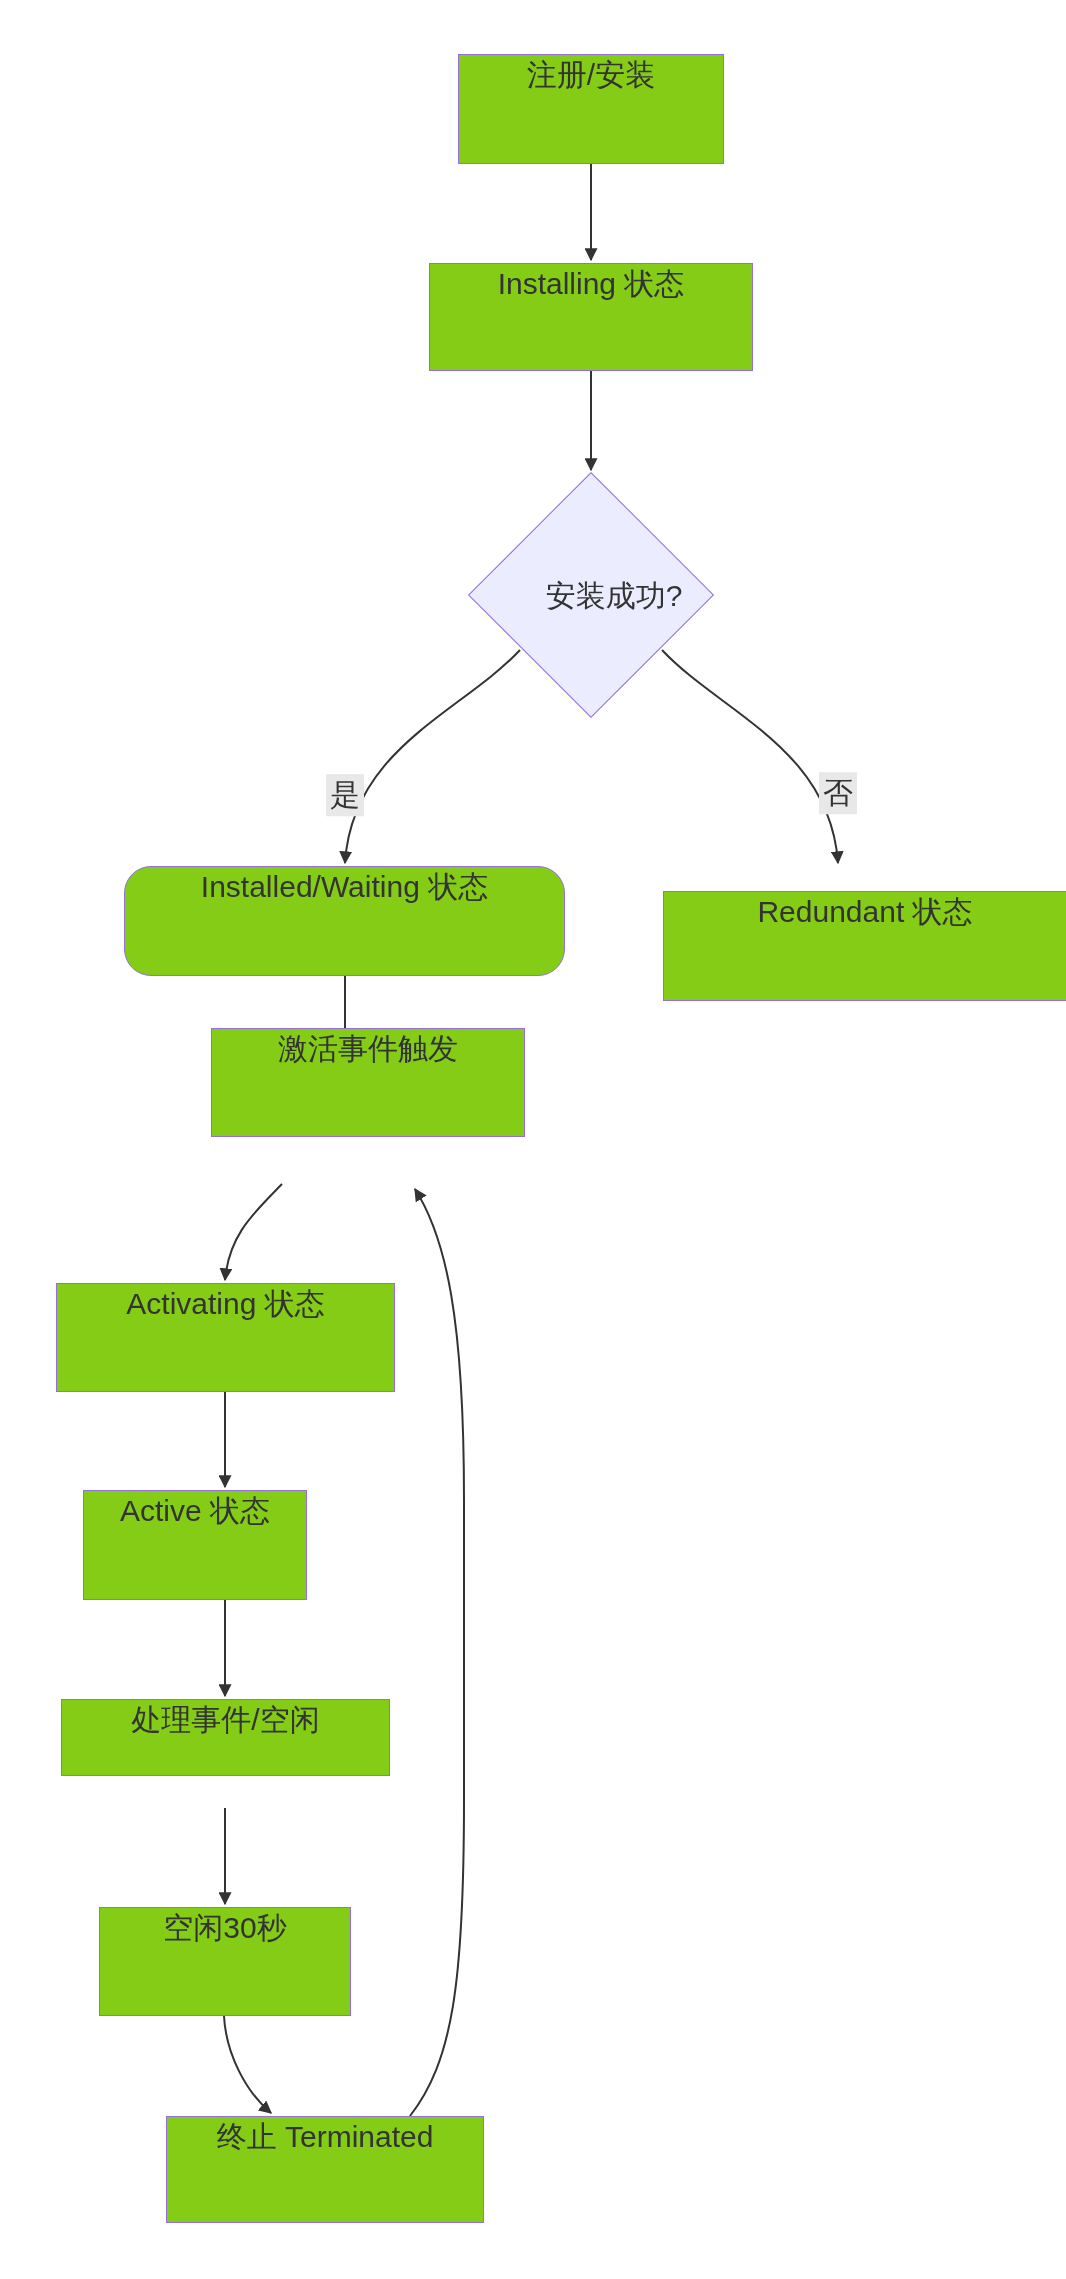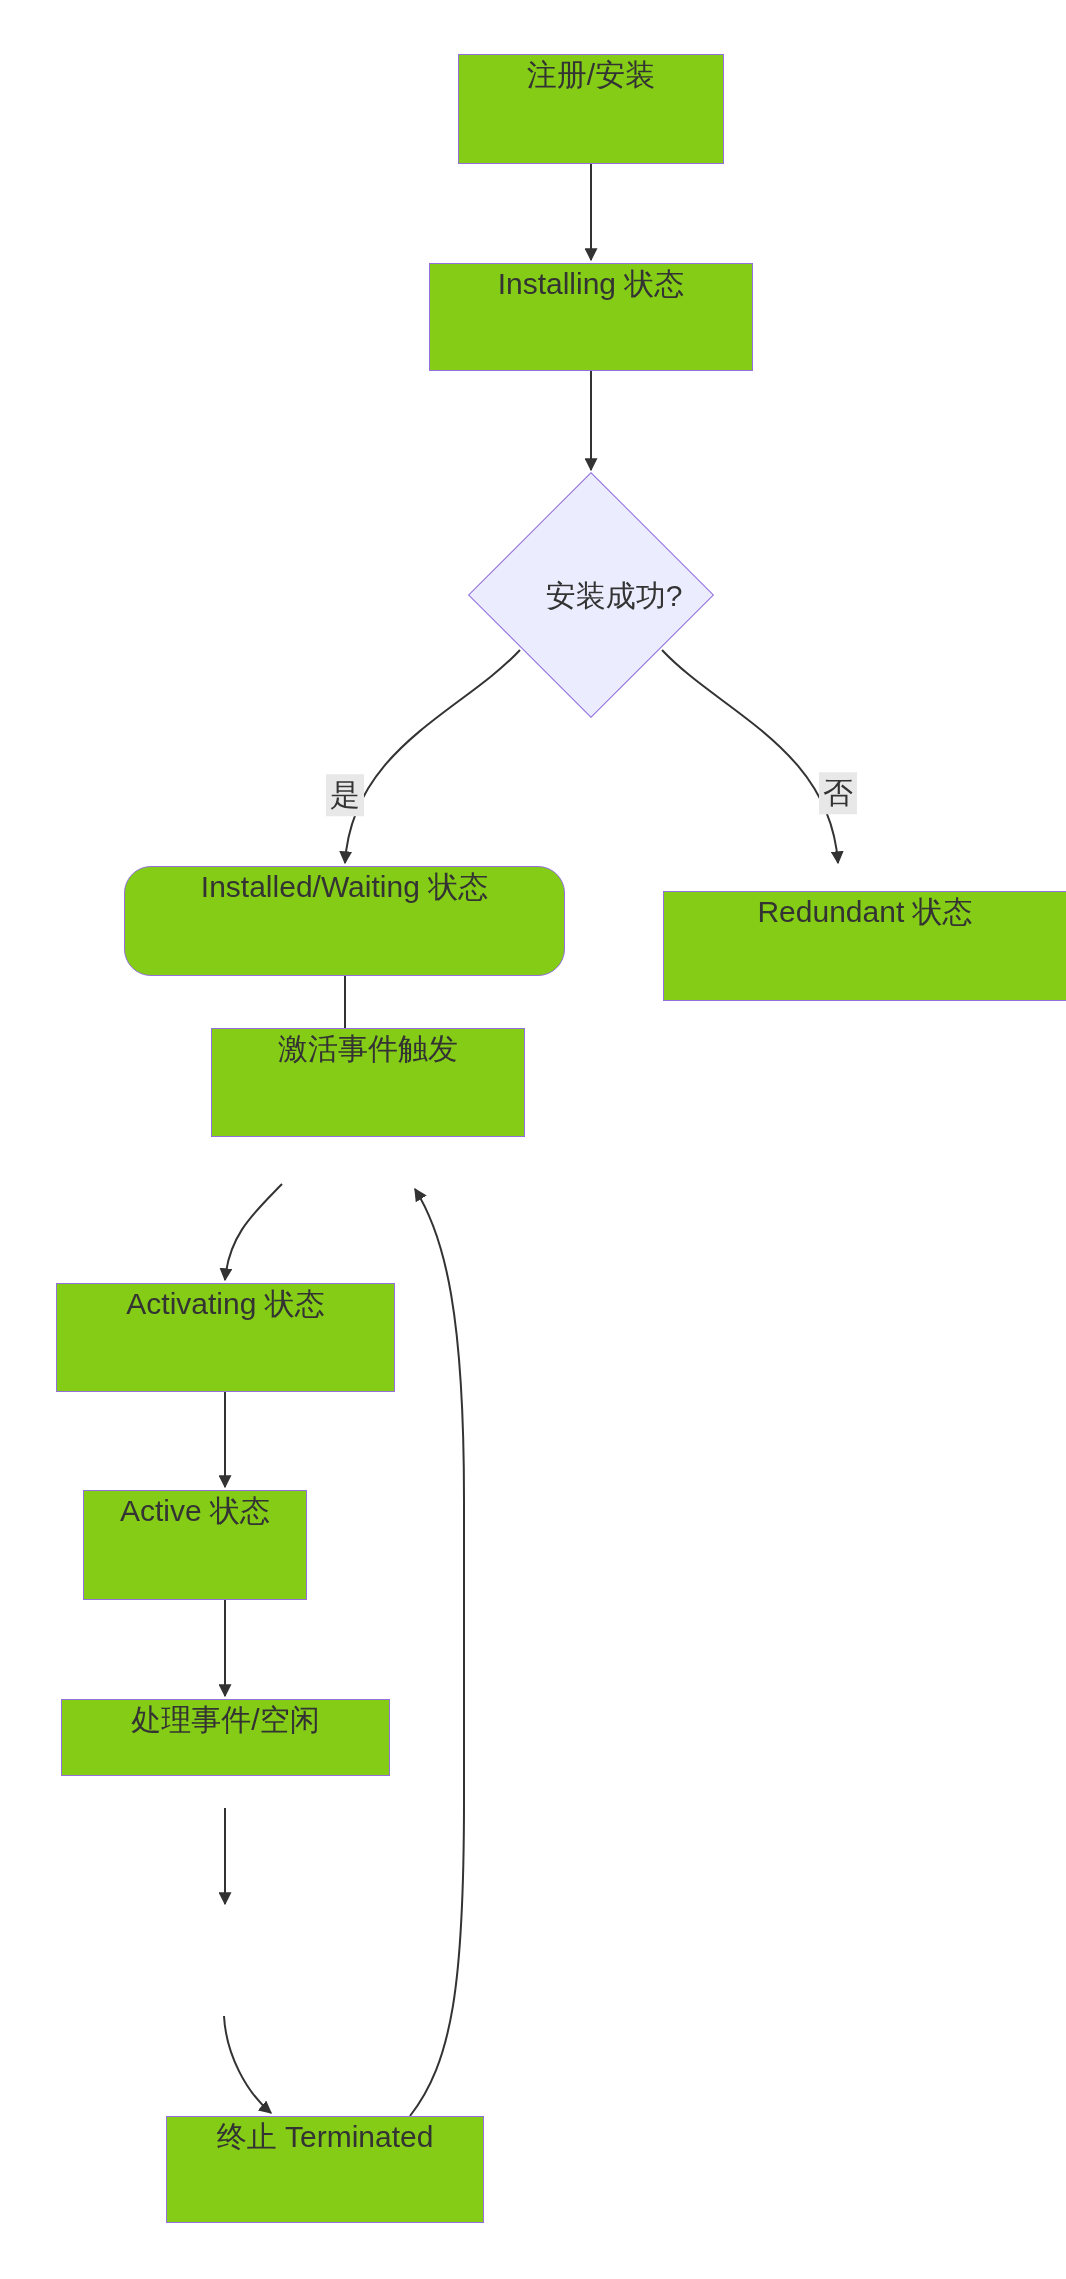--- a/index.html
+++ b/index.html
@@ -102,20 +102,23 @@
   </div>
 
   <div class="node" style="left:83px; top:1490px; width:224px; height:110px;">
     <span>Active 状态</span>
   </div>
 
   <div class="node" style="left:61px; top:1699px; width:329px; height:77px;">
     <span>处理事件/空闲</span>
   </div>
 
+  <div class="node" style="left:99px; top:1907px; width:252px; height:109px;">
+    <span>空闲30秒</span>
+  </div>
 
   <div class="node" style="left:166px; top:2116px; width:318px; height:107px;">
     <span>终止 Terminated</span>
   </div>
 
   <div class="edge-label" style="left:345px; top:795px;">是</div>
   <div class="edge-label" style="left:838px; top:793px;">否</div>
 
 </div>
 

